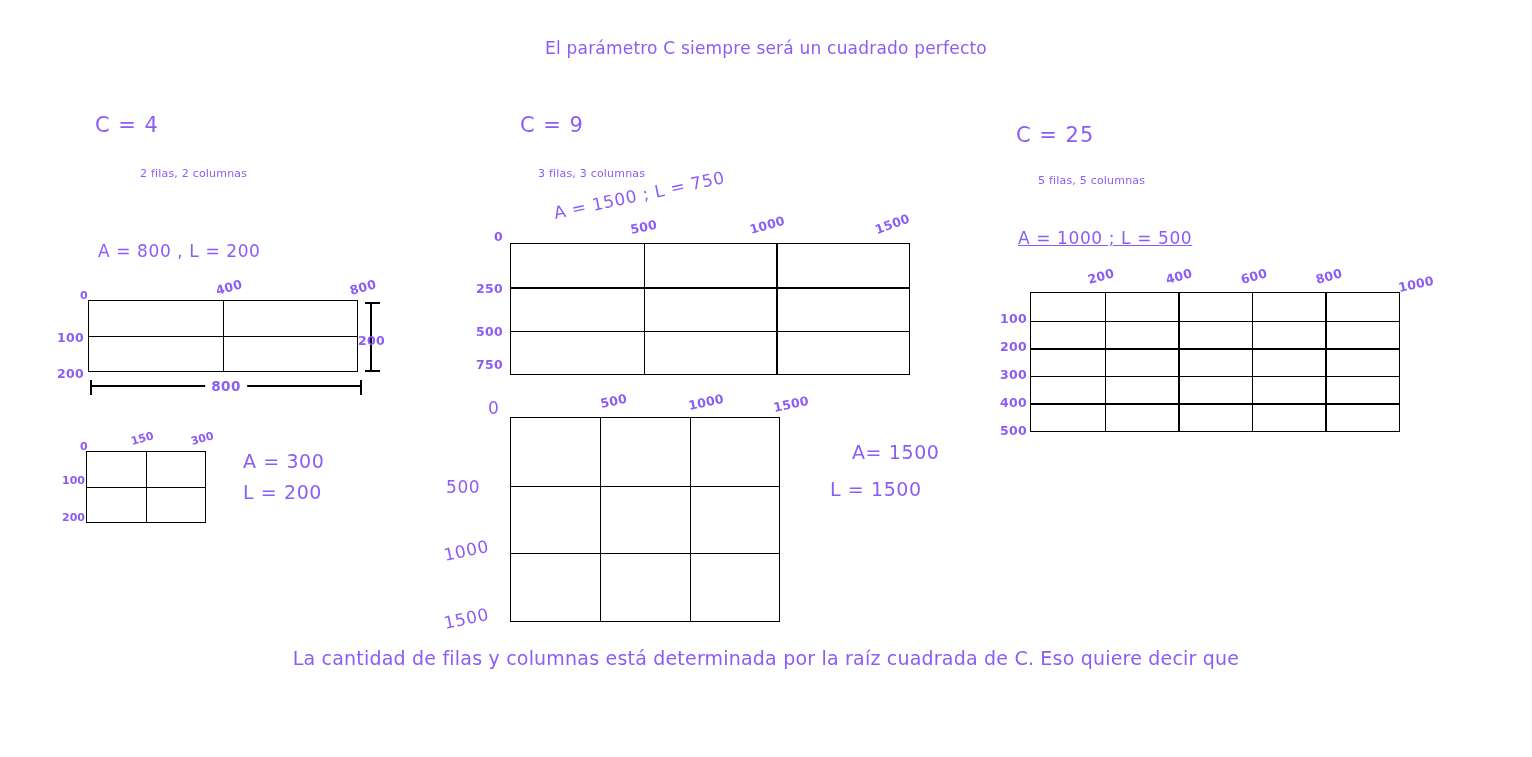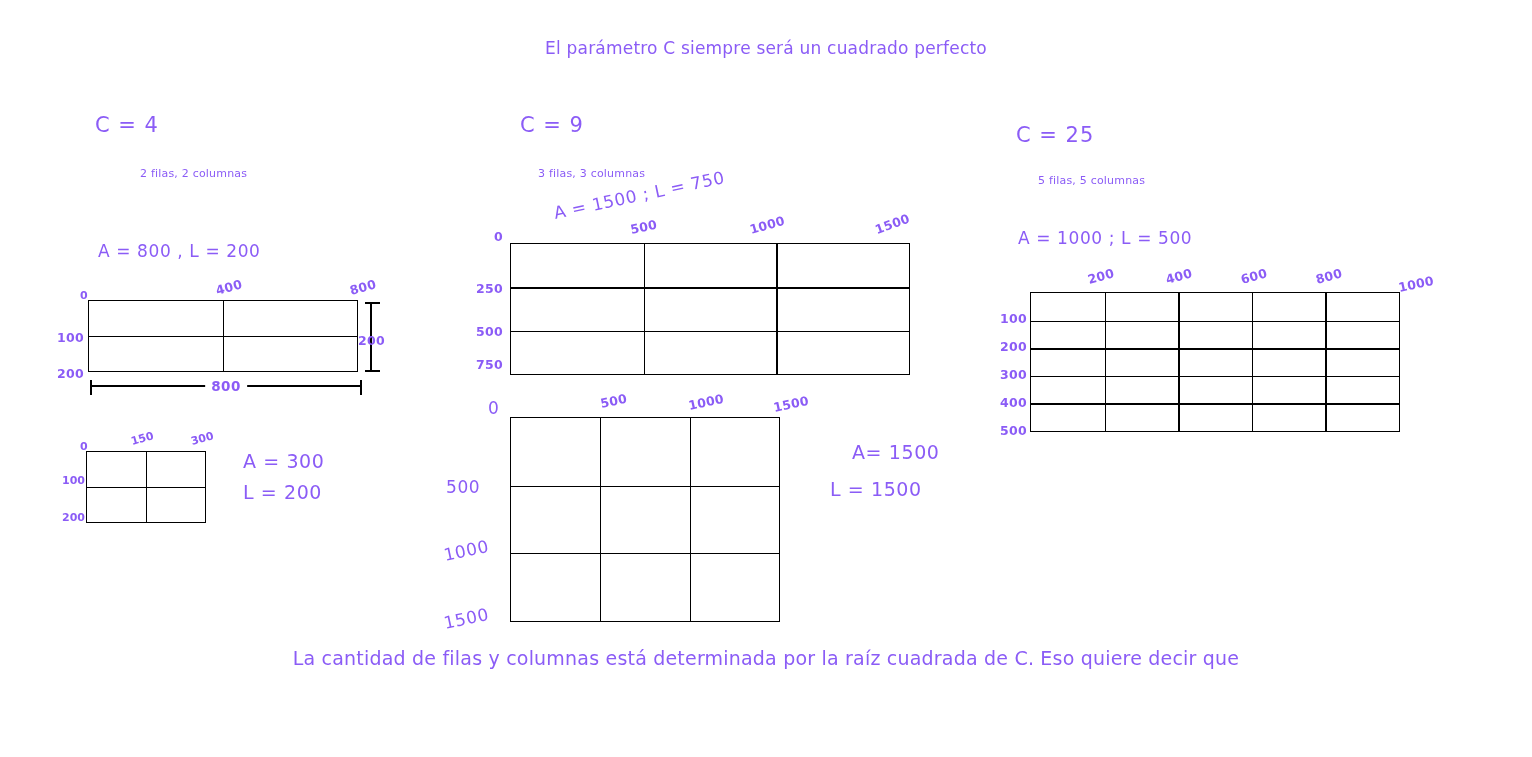--- a/index.html
+++ b/index.html
@@ -165,21 +165,21 @@
 <div class="abs hand tick" style="left:775px; top:400px;"><span class="rot-s">1500</span></div>
 <div class="abs hand eq" style="left:446px; top:477px;">500</div>
 <div class="abs hand eq" style="left:446px; top:545px;"><span class="rot-s">1000</span></div>
 <div class="abs hand eq" style="left:446px; top:613px;"><span class="rot-s">1500</span></div>
 
 <div class="abs hand eq-lg" style="left:830px; top:441px;margin-left:22px;">A= 1500</div>
 <div class="abs hand eq-lg" style="left:830px; top:478px;">L = 1500</div>
 
 <div class="abs hand case-title" style="left:1016px; top:123px;">C = 25</div>
 <div class="abs hand case-sub" style="left:1038px; top:174px;">5 filas, 5 columnas</div>
-<div class="abs hand eq" style="left:1018px; top:228px;">A = 1000  ;   L = 500</div>
+<div class="abs hand eq" style="left:1018px; top:228px;text-decoration:underline;">A = 1000  ;   L = 500</div>
 
 <div class="grid" style="left:1030px; top:292px; width:370px; height:140px;">
   <div class="gl-v" style="left:20%;"></div>
   <div class="gl-v" style="left:40%;"></div>
   <div class="gl-v" style="left:60%;"></div>
   <div class="gl-v" style="left:80%;"></div>
   <div class="gl-h" style="top:20%;"></div>
   <div class="gl-h" style="top:40%;"></div>
   <div class="gl-h" style="top:60%;"></div>
   <div class="gl-h" style="top:80%;"></div>

